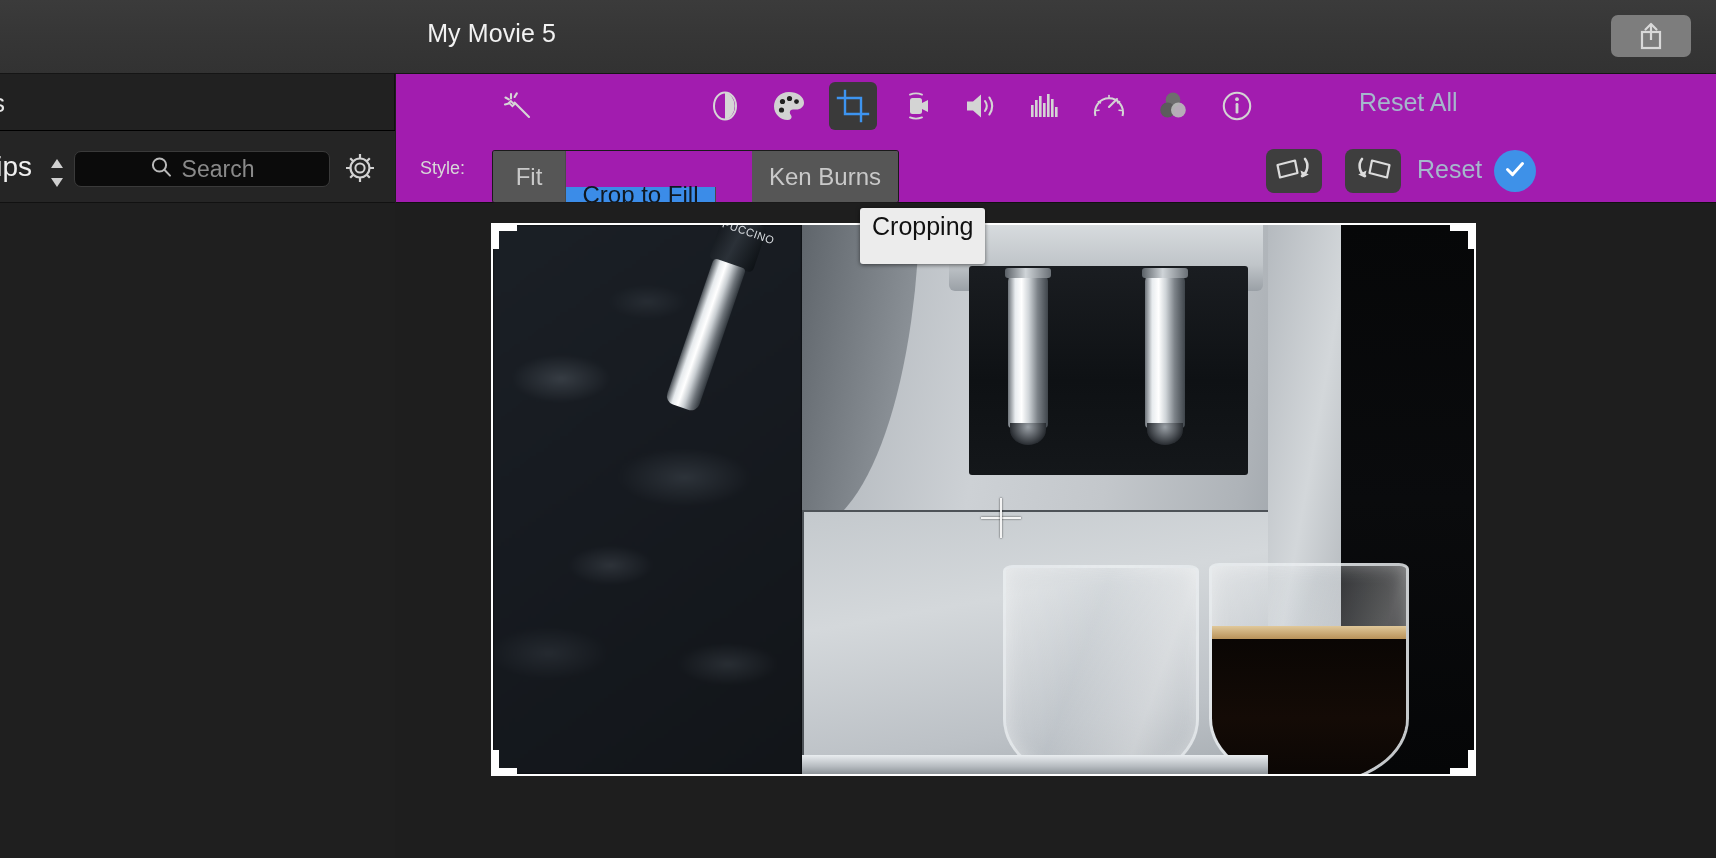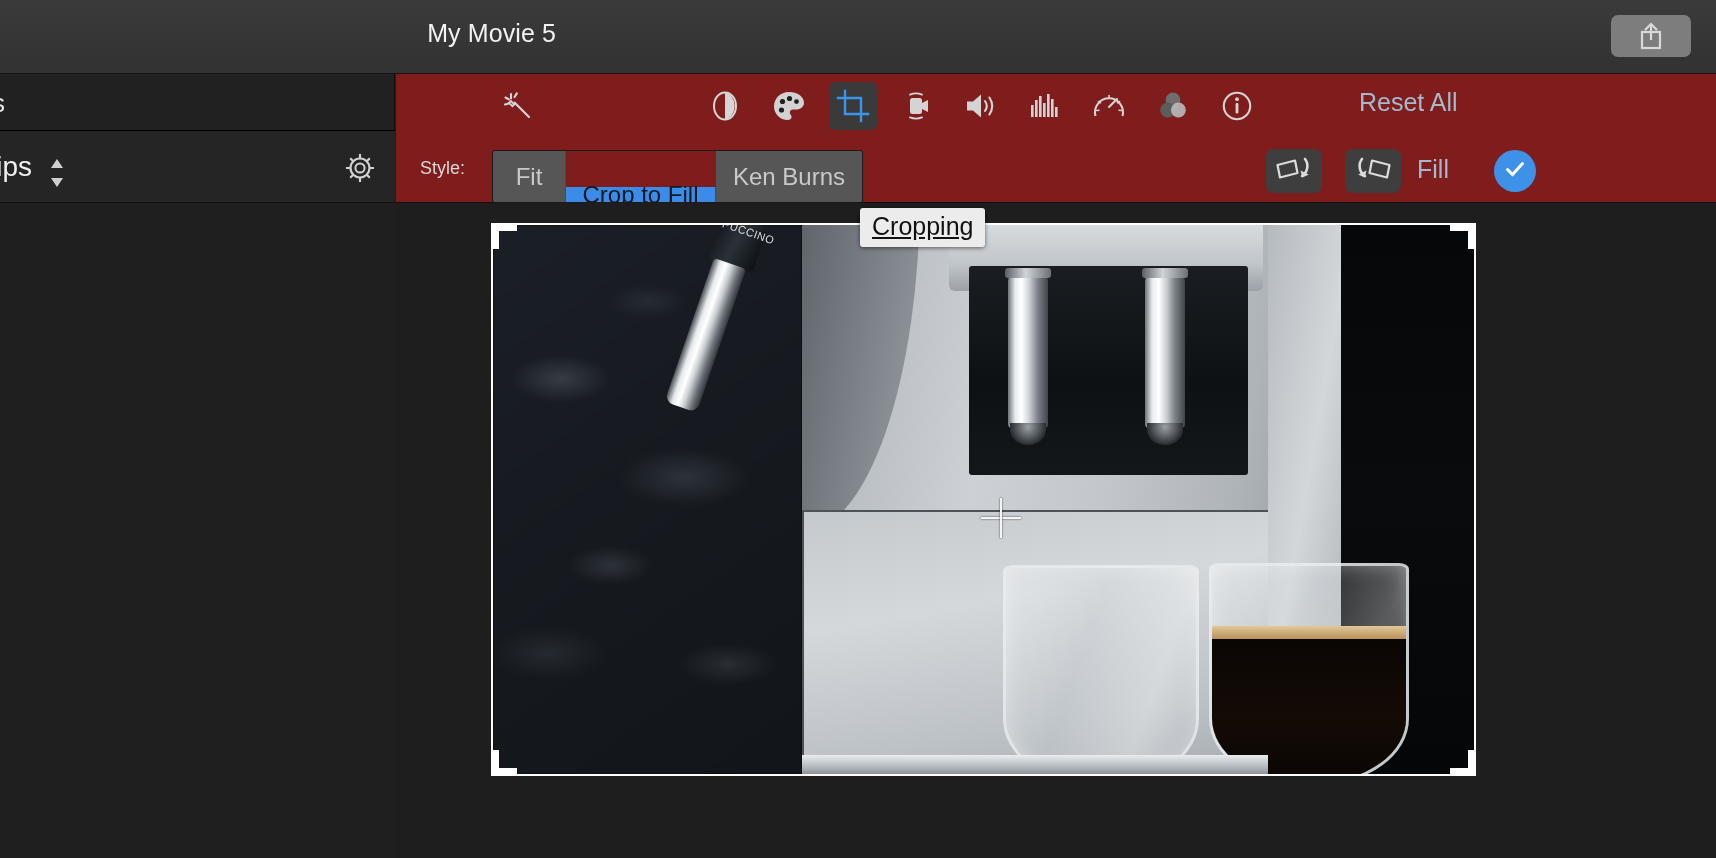--- a/index.html
+++ b/index.html
@@ -59,21 +59,21 @@
   }
   .search-placeholder { color:#8a8a8a; font-size:23px; }
   .gear-btn { position:absolute; left:340px; top:17px; width:40px; height:40px; }
   .sidebar-body {
     position:absolute; left:0; top:129px; width:395px; height:655px; background:#1f1f1f;
   }
 
   
   .inspector {
     position:absolute; left:396px; top:74px; width:1320px; height:129px;
-    background:#7f1d1d; border-bottom:1px solid #111;
+    background:#a21caf; border-bottom:1px solid #111;
   }
   .tool-row { position:absolute; left:0; top:0; width:1320px; height:64px; }
   .tool-icon {
     position:absolute; top:8px; width:48px; height:48px;
     display:flex; align-items:center; justify-content:center; border-radius:6px;
   }
   .tool-icon.selected { background:#3a3a3a; }
   .reset-all-pos { position:absolute; left:963px; top:14px; color:#a5b8cc; font-size:25px; }
 
   
@@ -81,32 +81,32 @@
   .style-label { position:absolute; left:24px; top:20px; color:#d8d8d8; font-size:18px; }
   .segmented {
     position:absolute; left:97px; top:13px; height:51px; display:flex;
     border-radius:2px; overflow:hidden; box-shadow:0 0 0 1px #1a1a1a;
   }
   .seg {
     display:flex; align-items:center; justify-content:center;
     font-size:24px; color:#c9c9c9; background:#565656;
     border-right:1px solid #4a4a4a;
   }
-  .seg:last-child { border-right:none; }
+  .seg:last-child { border-right:none;margin-left:36px; }
   .seg.active { background:#3b8ce8; color:#101820; }
   .seg-fit { width:73px; }
   .seg-crop { width:150px;margin-top:36px; }
   .seg-ken { width:146px; }
 
   .tooltip {
     position:absolute; left:464px; top:70px;
     background:#ececec; color:#111; font-size:25px;
-    padding:4px 12px 6px 12px; border-radius:3px;
+    padding:4px 12px 23px 12px; border-radius:3px;
     box-shadow:0 1px 4px rgba(0,0,0,.55);
-    z-index:20; white-space:nowrap;text-decoration:underline;
+    z-index:20; white-space:nowrap;
   }
 
   .rot-btn {
     position:absolute; top:11px; width:56px; height:44px;
     background:#3e3e3e; border-radius:8px;
     display:flex; align-items:center; justify-content:center;
   }
   .rot-ccw { left:870px; }
   .rot-cw  { left:949px; }
   .reset-label { position:absolute; left:1021px; top:17px; color:#a5b8cc; font-size:25px; }
@@ -277,20 +277,29 @@
     <div class="sidebar-bar">
       <div class="clips-label">lips</div>
 
       <div class="stepper">
         <svg width="18" height="34" viewBox="0 0 18 34">
           <path d="M9 3 L15 12 L3 12 Z" fill="#cfcfcf"></path>
           <path d="M9 31 L15 22 L3 22 Z" fill="#cfcfcf"></path>
         </svg>
       </div>
 
+      <div class="search-field">
+        <span>
+          <svg width="22" height="22" viewBox="0 0 22 22">
+            <circle cx="9.5" cy="9" r="6.6" fill="none" stroke="#b9b9b9" stroke-width="2"></circle>
+            <path d="M14.4 13.8 L20 19.6" stroke="#b9b9b9" stroke-width="2" stroke-linecap="round"></path>
+          </svg>
+        </span>
+        <span class="search-placeholder">Search</span>
+      </div>
 
       <div class="gear-btn">
         <svg width="40" height="40" viewBox="0 0 40 40">
           <g fill="none" stroke="#d2d2d2" stroke-width="2.2">
             <circle cx="20" cy="20" r="9.5"></circle>
             <path d="M20 6 L20 11 M20 29 L20 34 M6 20 L11 20 M29 20 L34 20
                      M10.2 10.2 L13.7 13.7 M26.3 26.3 L29.8 29.8
                      M29.8 10.2 L26.3 13.7 M13.7 26.3 L10.2 29.8"></path>
           </g>
           <circle cx="20" cy="20" r="4.6" fill="none" stroke="#d2d2d2" stroke-width="2"></circle>
@@ -433,21 +442,21 @@
       <div class="rot-btn rot-cw">
         <span>
           <svg width="38" height="26" viewBox="0 0 38 26">
             <path d="M15.5 17 L18 4.5 L35.5 9 L33 21.5 Z" fill="none" stroke="#dcdcdc" stroke-width="2.2" stroke-linejoin="round"></path>
             <path d="M11 20 C5 16 4 8 8 3" fill="none" stroke="#dcdcdc" stroke-width="2.6" stroke-linecap="round"></path>
             <path d="M12.5 14.5 L10.6 21.4 L4.2 18.6" fill="#dcdcdc"></path>
           </svg>
         </span>
       </div>
 
-      <div class="reset-label">Fill</div>
+      <div class="reset-label">Reset</div>
 
       <div class="apply-btn">
         <span>
           <svg width="26" height="26" viewBox="0 0 26 26">
             <path d="M5.5 13.5 L10.6 18.6 L20.5 7.5" fill="none" stroke="#ffffff" stroke-width="3" stroke-linecap="round" stroke-linejoin="round"></path>
           </svg>
         </span>
       </div>
 
       <div class="tooltip">Cropping</div>

